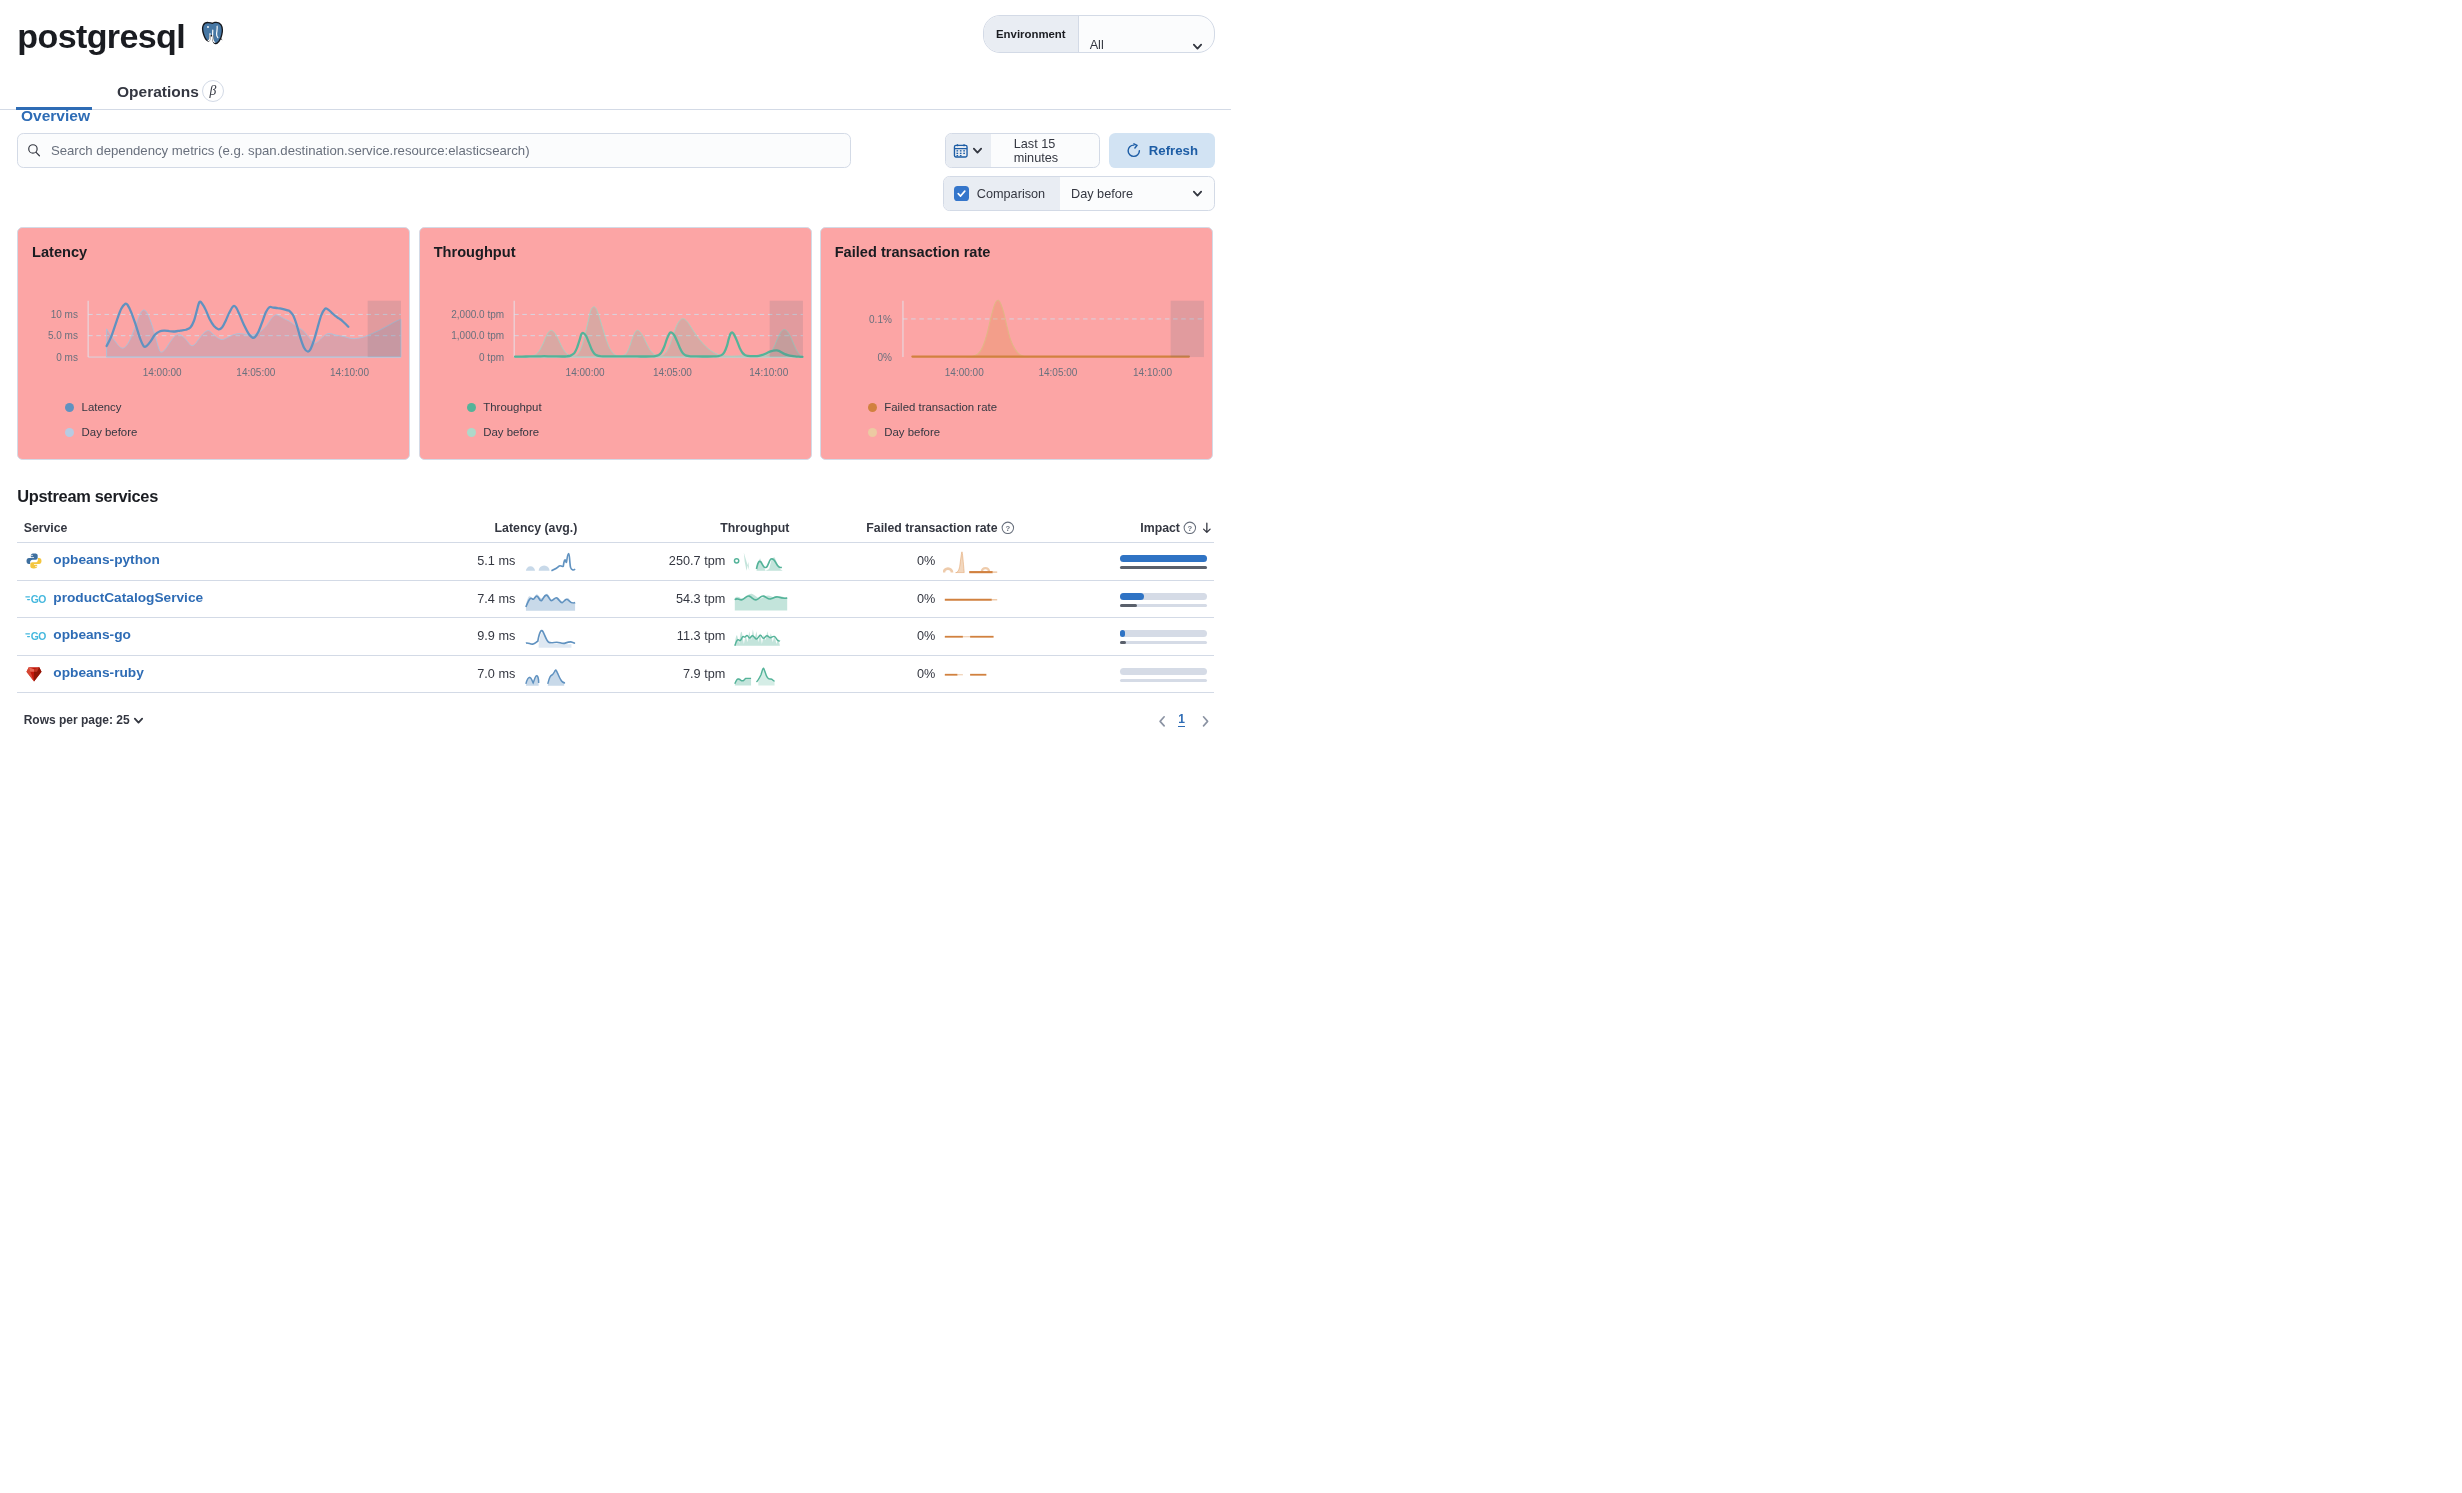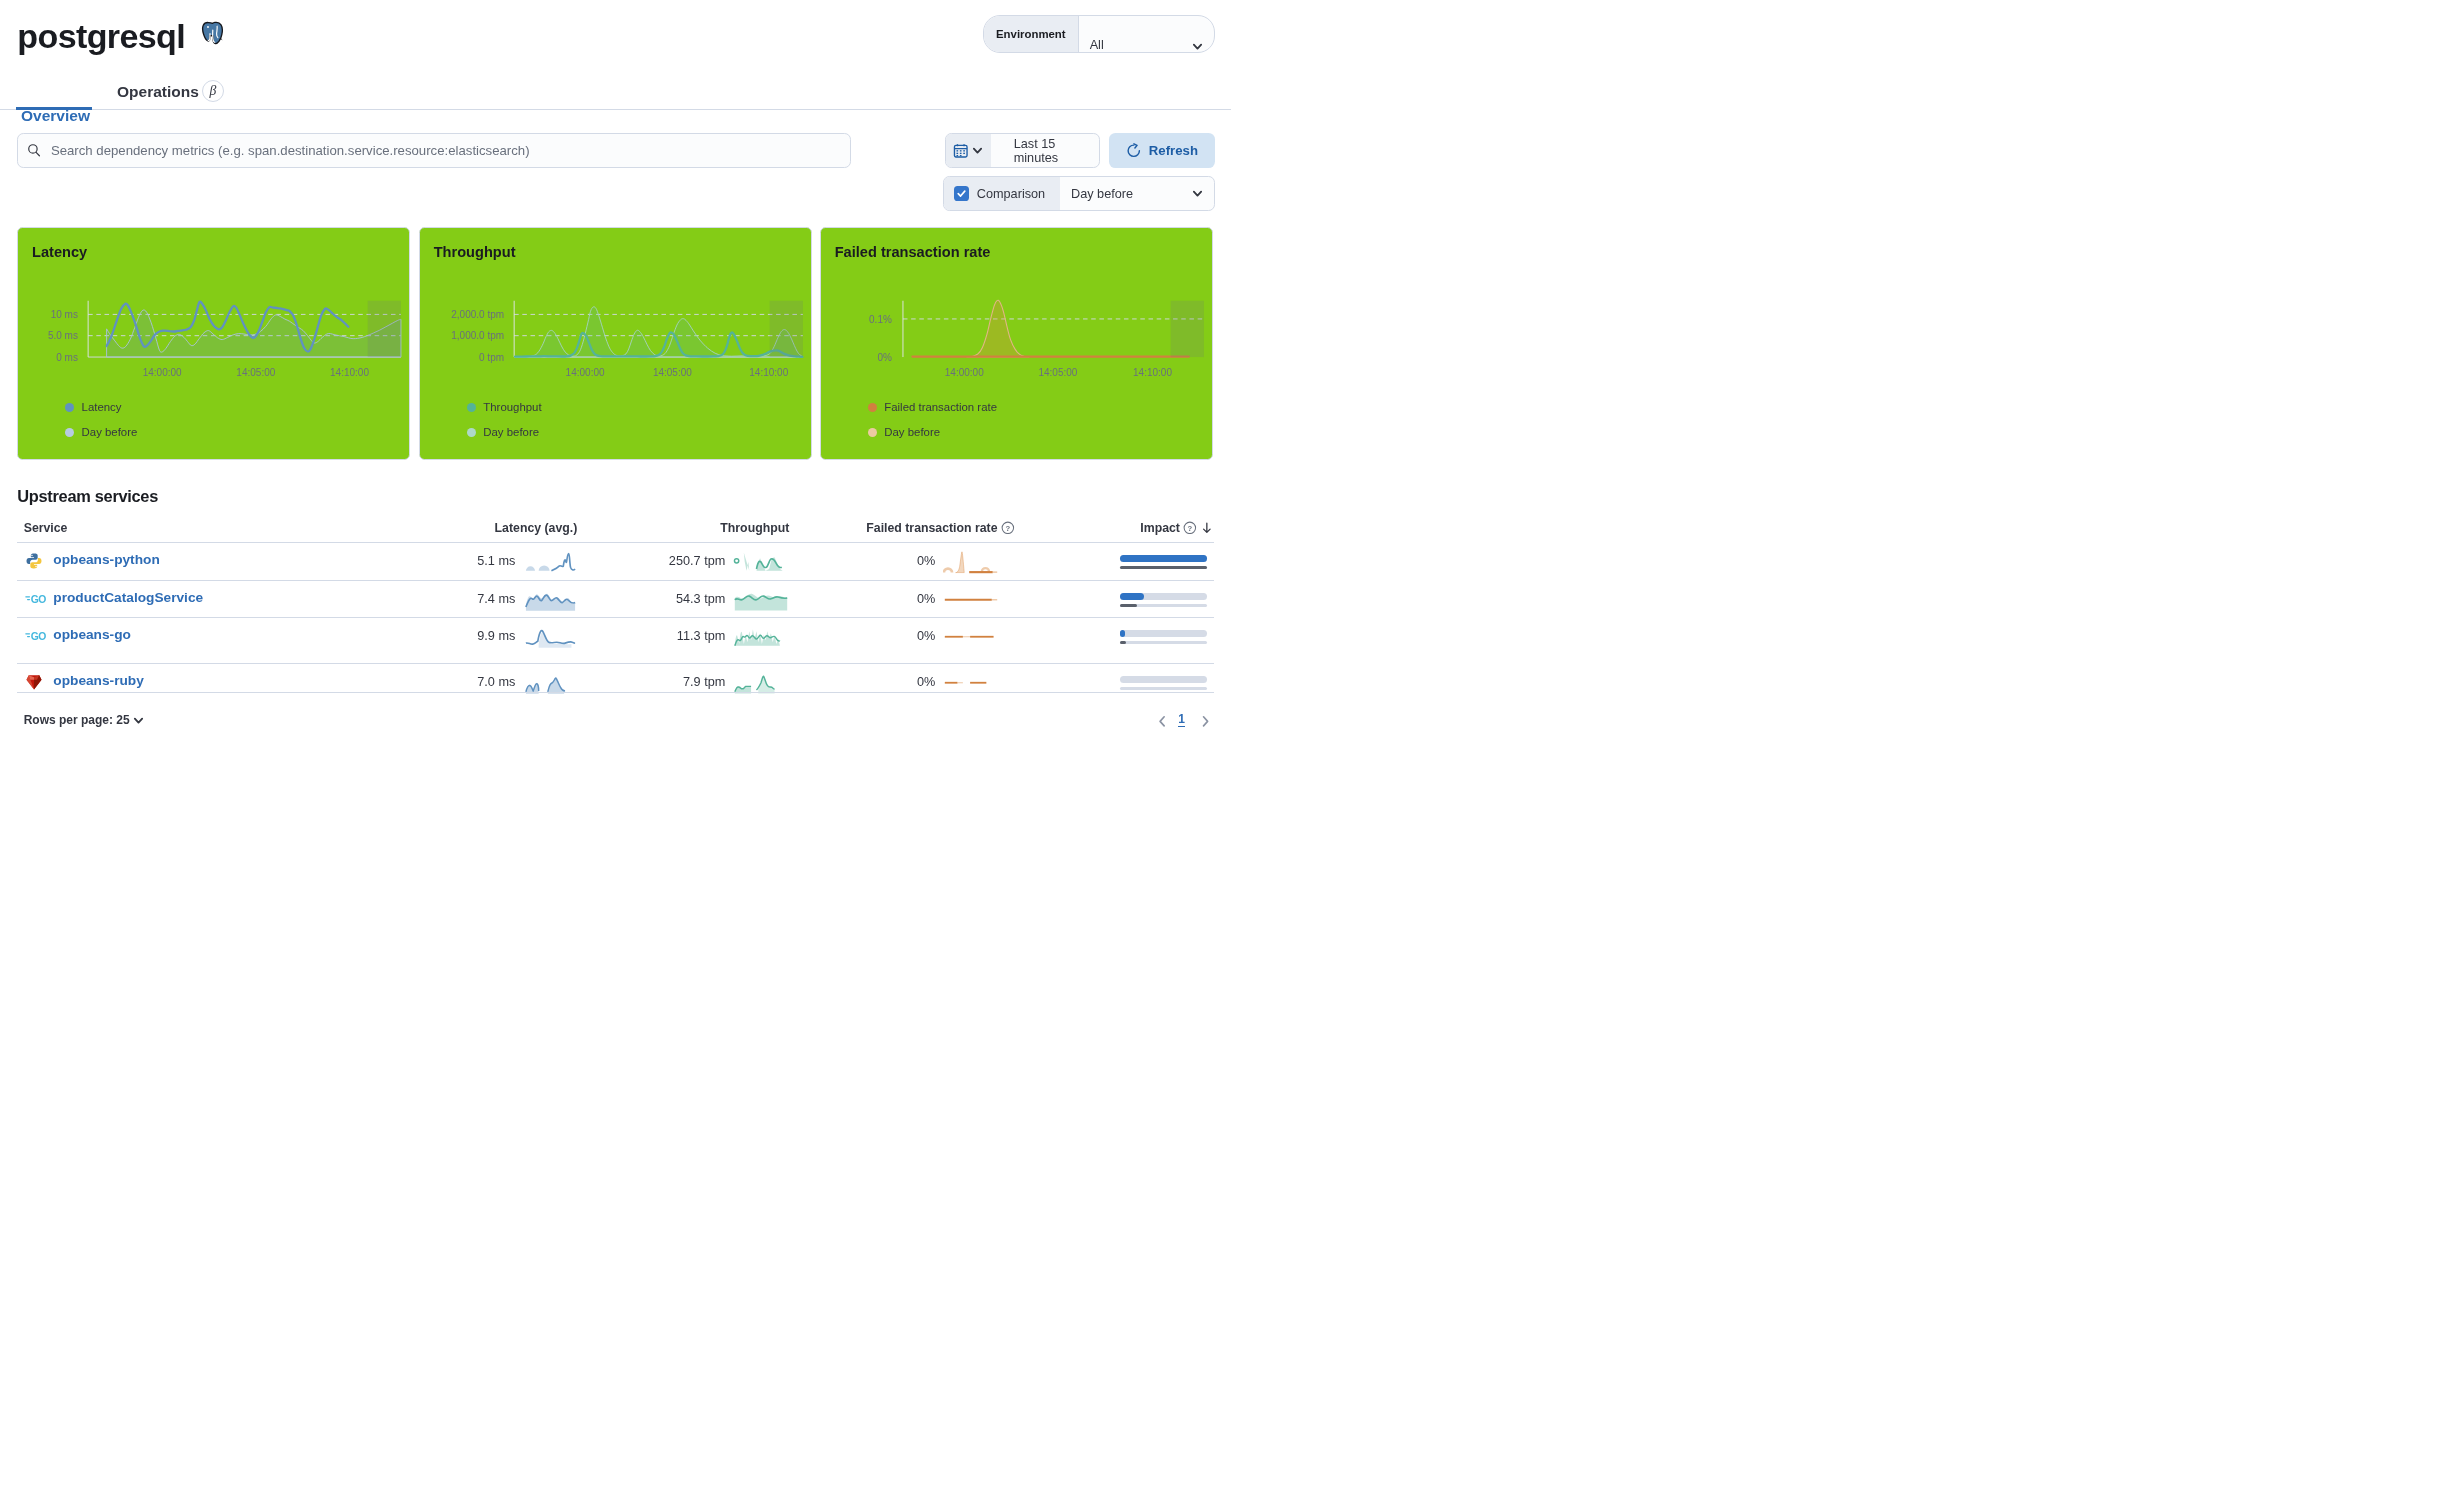--- a/index.html
+++ b/index.html
@@ -17,21 +17,21 @@
 .search { position:absolute; left:17.3px; top:133px; width:834px; height:35px; background:#fbfcfd; border:0.9px solid #d3dae6; border-radius:6.4px; display:flex; align-items:center; padding:0 9px; }
 .search .ph { color:#69707d; font-size:13.2px; margin-left:9px; }
 .dpick { position:absolute; left:945px; top:133px; width:155px; height:35px; border:0.9px solid #d3dae6; border-radius:6.4px; background:#fbfcfd; display:flex; overflow:hidden; }
 .dpick .cal { background:#e9edf3; width:47px; display:flex; align-items:center; justify-content:center; gap:3.6px; }
 .dpick .txt { display:flex; align-items:center; padding-left:23px; font-size:12.7px; color:#343741; }
 .refresh { position:absolute; left:1109px; top:133px; width:106px; height:35px; background:#d2e3f3; border-radius:6.4px; display:flex; align-items:center; justify-content:center; gap:7.3px; color:#1d5da5; font-size:13.2px; font-weight:700; }
 .cmp { position:absolute; left:943px; top:176px; width:272px; height:35px; border:0.9px solid #d3dae6; border-radius:6.4px; background:#fbfcfd; display:flex; overflow:hidden; }
 .cmp .l { background:#e9edf3; width:116px; display:flex; align-items:center; gap:8.2px; padding-left:10px; font-size:12.7px; color:#343741; }
 .cmp .r { flex:1; display:flex; align-items:center; justify-content:space-between; padding:0 11px; font-size:12.7px; color:#343741; }
 .cbox { width:14.6px; height:14.6px; background:#3576cb; border-radius:3.6px; display:flex; align-items:center; justify-content:center; }
-.panel { position:absolute; top:227px; width:393px; height:233px; border:0.9px solid #d3dae6; border-radius:5.5px; background:#84cc16; }
+.panel { position:absolute; top:227px; width:393px; height:233px; border:0.9px solid #d3dae6; border-radius:5.5px; background:#fca5a5; }
 .ptitle { position:absolute; left:13.7px; top:16.4px; font-size:14.6px; font-weight:700; color:#1a1c21; }
 .legend { position:absolute; font-size:11.4px; color:#343741; }
 .ldot { display:inline-block; width:9px; height:9px; border-radius:50%; margin-right:7.3px; vertical-align:-0.9px; }
 .h2 { position:absolute; left:17.3px; top:487px; font-size:16.4px; font-weight:700; color:#1a1c21; letter-spacing:-0.3px;}
 .thead { position:absolute; left:17.3px; top:517px; width:1197px; height:24.6px; font-size:12.3px; font-weight:700; color:#343741; }
 .thead span { white-space:nowrap; }
 .trow { position:absolute; left:17.3px; width:1197px; height:37px; border-top:0.9px solid #d3dae6; font-size:12.7px; }
 .trow .svc { position:absolute; left:36px; top:9px; font-size:13.7px; font-weight:700; color:#2e6cb5; }
 .val { position:absolute; top:11px; text-align:right; color:#343741; }
 .foot { position:absolute; left:17.3px; top:706px; width:1197px; font-size:12px; font-weight:700; color:#343741; }
@@ -277,21 +277,21 @@
       </svg>
       <div style="position:absolute;left:1103px;top:12px;width:87px;">
         <div style="height:7.3px;border-radius:3.6px;background:#d5dbe6;position:relative;">
           <div style="position:absolute;left:0;top:0;height:7.3px;border-radius:3.6px;background:#2f73c4;width:4.6px;"></div>
         </div>
         <div style="height:3.6px;border-radius:1.8px;background:#d5dbe6;margin-top:3.6px;position:relative;">
           <div style="position:absolute;left:0;top:0;height:3.6px;border-radius:1.8px;background:#5a606b;width:5.5px;"></div>
         </div>
       </div>
     </div>
-<div class="trow" style="top:655px;margin-top:8px;">
+<div class="trow" style="top:655px;">
       <span style="position:absolute;left:7.3px;top:9px;"><svg width="18" height="18" viewBox="0 0 24 24">
 <polygon points="5,3 19,3 22,9 12,22 2,9" fill="#c3170b"></polygon>
 <polygon points="5,3 12,22 2,9" fill="#d94f3a" opacity="0.85"></polygon>
 <polygon points="12,9 19,3 22,9 12,22" fill="#8f1505"></polygon>
 <polygon points="5,3 12,5.5 12,9 7,9" fill="#e9705c" opacity="0.9"></polygon>
 <polygon points="12,5.5 19,3 16,9 12,9" fill="#c33220"></polygon>
 </svg></span>
       <span class="svc">opbeans-ruby</span>
       <span class="val" style="left:392px;width:106px;">7.0 ms</span>
       <svg width="53" height="25.5" viewBox="0 0 58 28" style="position:absolute;left:507px;top:6.4px;">

